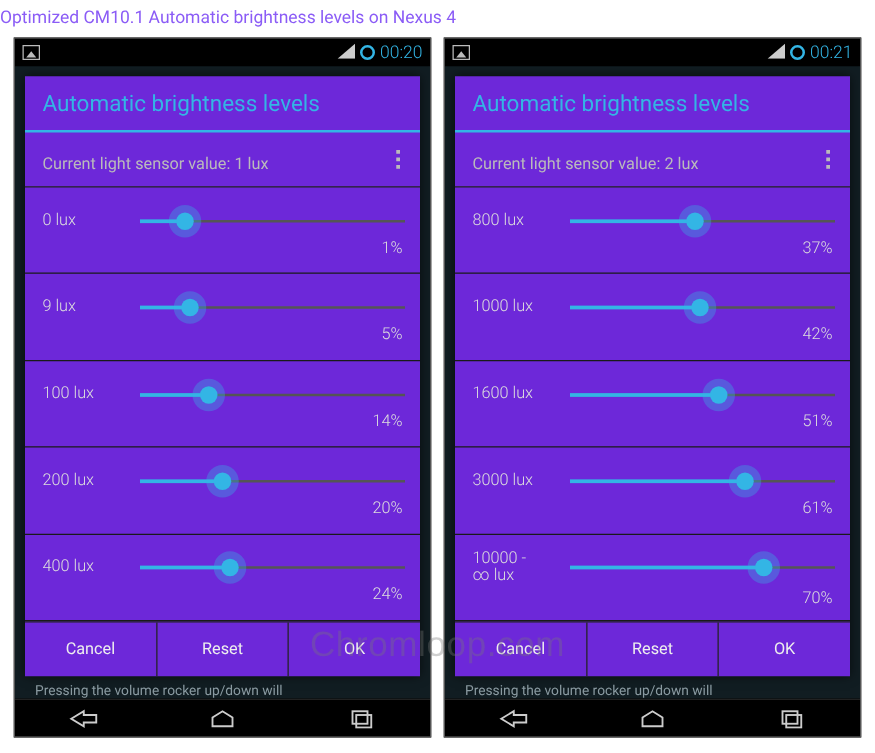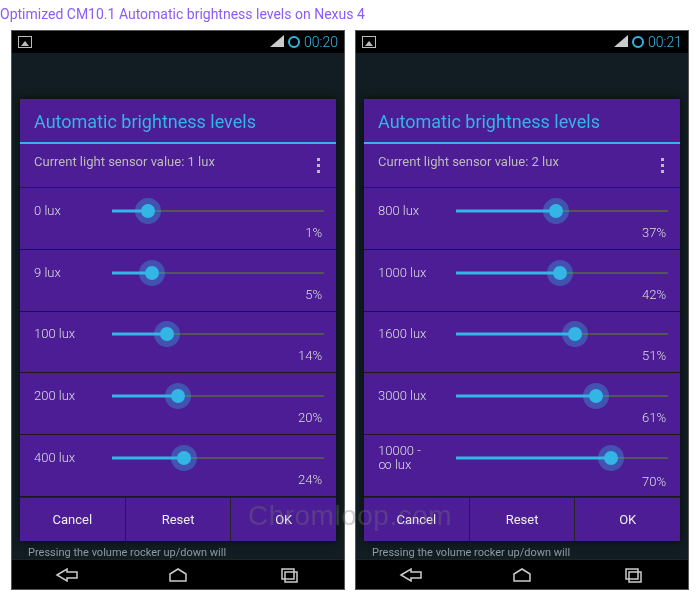--- a/index.html
+++ b/index.html
@@ -62,35 +62,35 @@
     border-top:1px solid #222;
   }
   .nav-btn { width:50px; height:20px; display:flex; align-items:center; justify-content:center; }
   .nav-back svg, .nav-home svg, .nav-recent svg { stroke:#ccc; fill:none; stroke-width:1.5; }
   .dialog-back {
     position:absolute; top:22px; left:0; right:0; bottom:30px;
     background:#111d22;
   }
   .dialog {
     position:absolute; top:30px; left:8px; right:8px; bottom:48px;
-    background: #4c1d95;
+    background: #6d28d9;
     box-shadow: 0 0 8px rgba(0,0,0,0.6);
-    display:flex; flex-direction:column;margin-top:38px;
+    display:flex; flex-direction:column;
   }
   .dialog-title {
     color:#33b5e5;
     font-size:18px;
     font-weight:400;
     padding: 12px 14px 10px;
   }
   .title-divider {
     height:2px; background:#33b5e5; margin:0 0 0 0;
   }
   .sensor-row {
-    display:flex; align-items:flex-start; justify-content:space-between;
+    display:flex; align-items:flex-end; justify-content:space-between;
     padding: 10px 10px 10px 14px;
     color:#bbb; font-size:13px;
     border-bottom:1px solid #222;
   }
   .overflow {
     display:flex; flex-direction:column; gap:3px; padding:4px 6px;
   }
   .overflow span { width:3px; height:3px; background:#bbb; display:block; }
   .rows {
     flex:1 1 auto; overflow:hidden;

